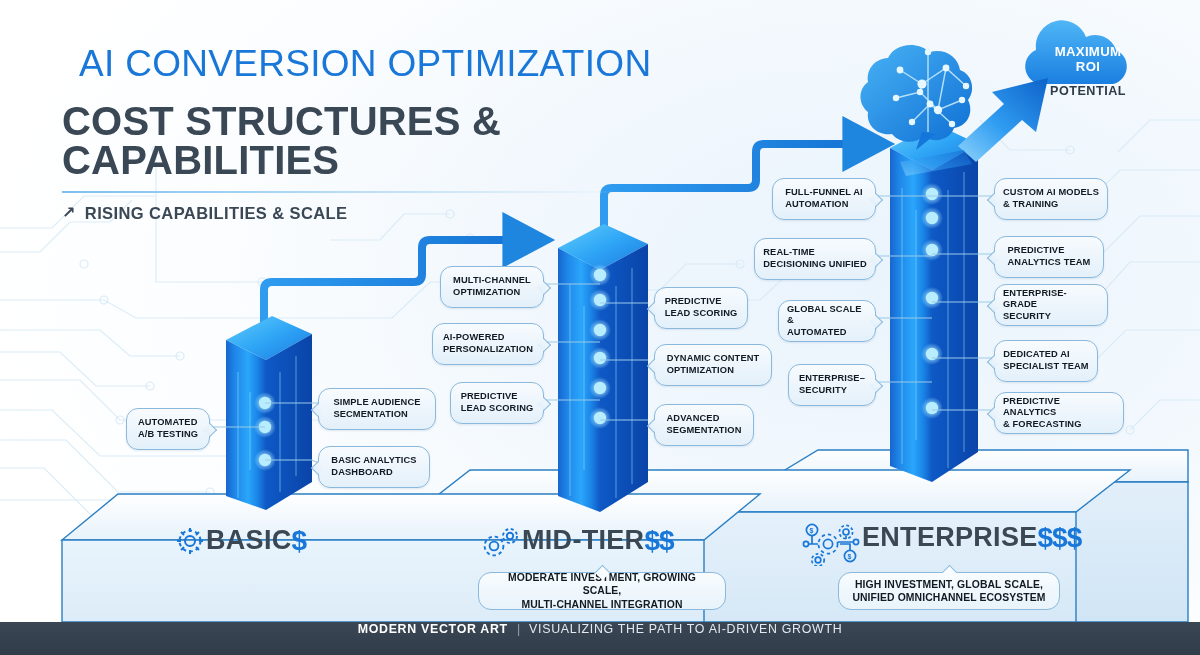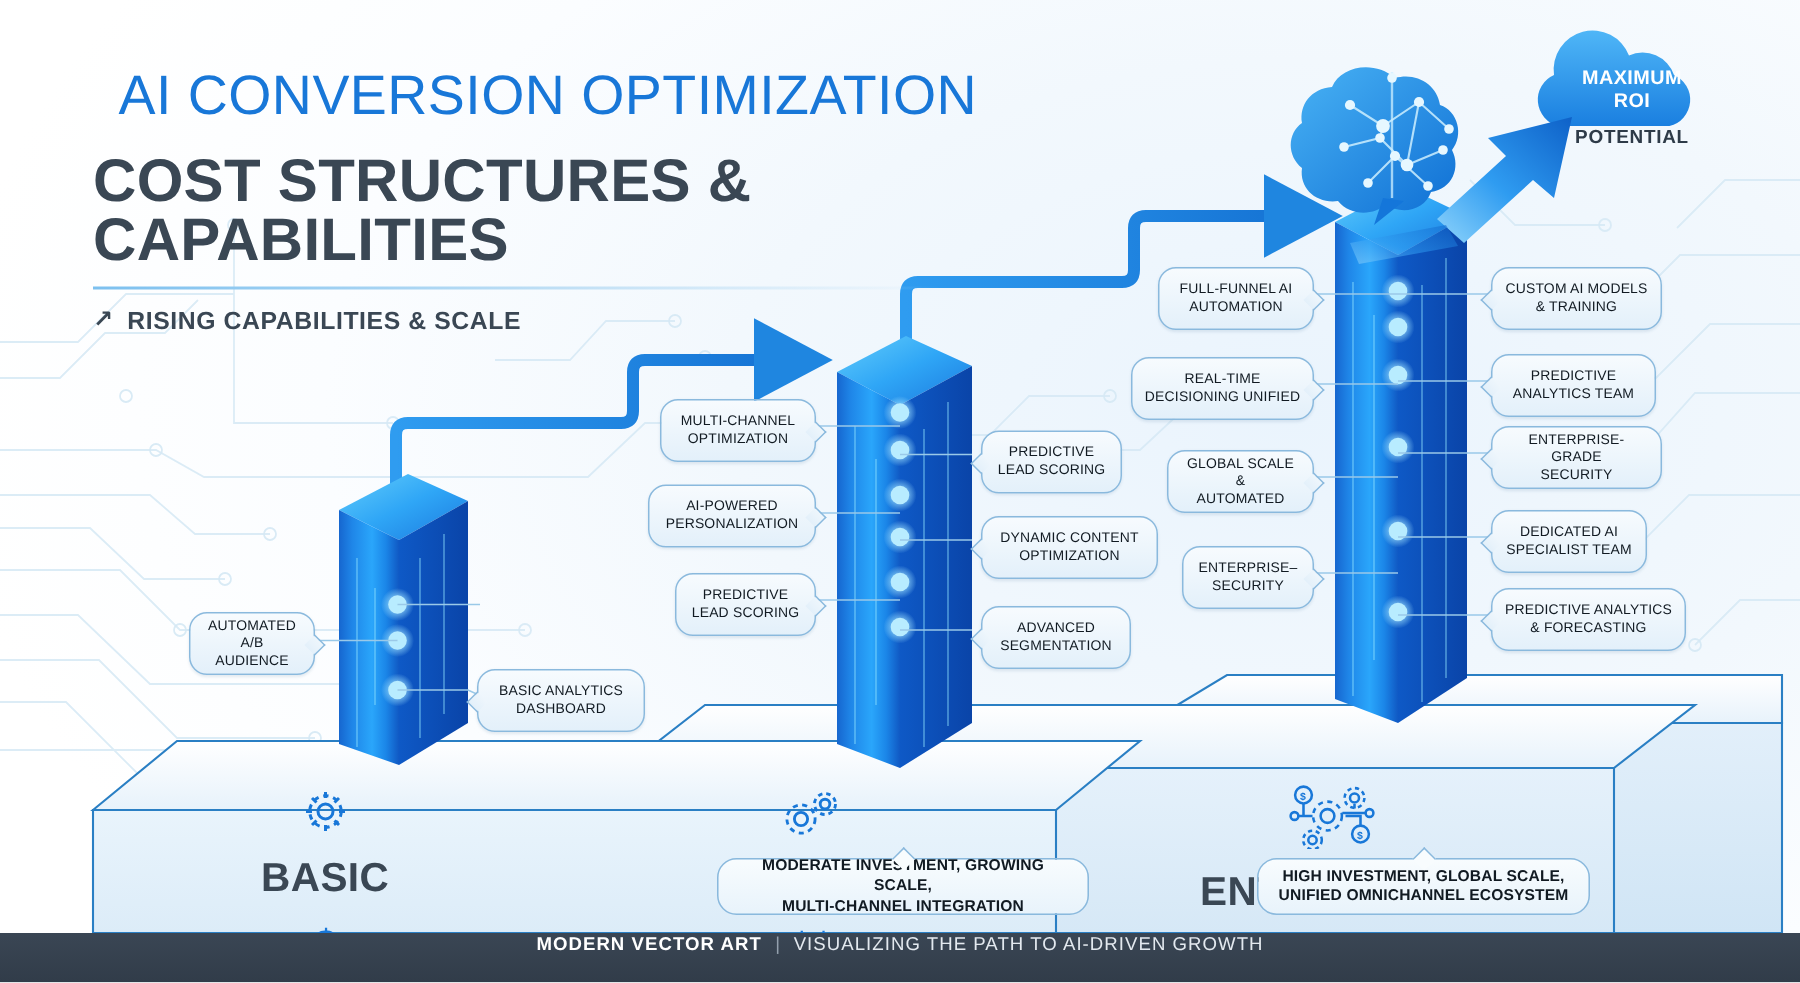--- a/index.html
+++ b/index.html
@@ -46,38 +46,38 @@
   .cloudsub{
     position:absolute;left:1030px;top:84px;width:116px;text-align:center;
     font-size:12.6px;font-weight:bold;letter-spacing:.5px;color:#2e3b48;
   }
 
   
   .pill{
     position:absolute;box-sizing:border-box;
     background:linear-gradient(180deg,#f7fbfe 0%,#e3f0fa 100%);
     border:1.3px solid #8ab9dd;border-radius:12px;
-    color:#111a22;font-weight:normal;letter-spacing:.12px;
+    color:#111a22;font-weight:bold;letter-spacing:.12px;
     display:flex;align-items:center;justify-content:center;
-    text-align:center;padding:20px 8px;
+    text-align:left;padding:20px 8px;
     box-shadow:0 1px 2px rgba(40,90,130,.12);
   }
   .pill span{display:block;line-height:11.6px;font-size:9.3px;}
   .pill.l::after,.pill.r::after{
     content:"";position:absolute;width:9px;height:9px;
     background:linear-gradient(180deg,#eef6fc,#e3f0fa);
     border:1.3px solid #8ab9dd;top:50%;
   }
   .pill.r::after{left:-6px;margin-top:-4.5px;
     border-right:none;border-top:none;transform:rotate(45deg);}
   .pill.l::after{right:-6px;margin-top:-4.5px;
     border-left:none;border-bottom:none;transform:rotate(45deg);}
 
   
-  .tier{position:absolute;display:flex;align-items:center;gap:13px;flex-direction:column;}
+  .tier{position:absolute;display:flex;}
   .tier .tname{
     font-size:27px;font-weight:bold;letter-spacing:.3px;color:#3a4754;
   }
   .tier .tcost{
     font-size:28px;font-weight:bold;letter-spacing:-1px;color:#1877d8;
   }
   .tdesc{
     position:absolute;box-sizing:border-box;
     background:linear-gradient(180deg,#f8fcfe 0%,#e8f3fb 100%);
     border:1.3px solid #8ab9dd;border-radius:13px;
@@ -407,21 +407,27 @@
 
   <div class="cloudtxt">
     <div>MAXIMUM</div>
     <div>ROI</div>
   </div>
   <div class="cloudsub">POTENTIAL</div>
 
   <div class="pill l" style="left:126px;top:408px;width:84px;height:36px;">
     <div>
       <span>AUTOMATED</span>
-      <span>A/B AUDIENCE</span>
+      <span>A/B TESTING</span>
+    </div>
+  </div>
+  <div class="pill r" style="left:318px;top:388px;width:118px;height:36px;">
+    <div>
+      <span>SIMPLE AUDIENCE</span>
+      <span>SECMENTATION</span>
     </div>
   </div>
   <div class="pill r" style="left:318px;top:446px;width:112px;height:36px;">
     <div>
       <span>BASIC ANALYTICS</span>
       <span>DASHBOARD</span>
     </div>
   </div>
 
   <div class="pill l" style="left:440px;top:266px;width:104px;height:36px;">

